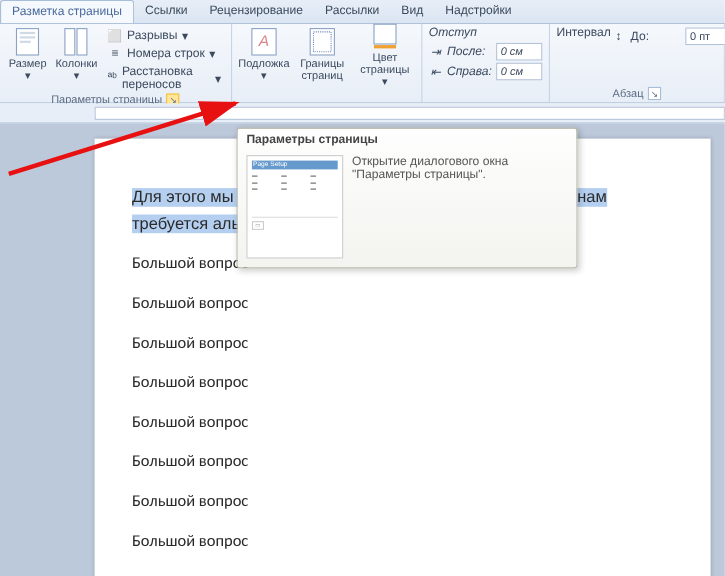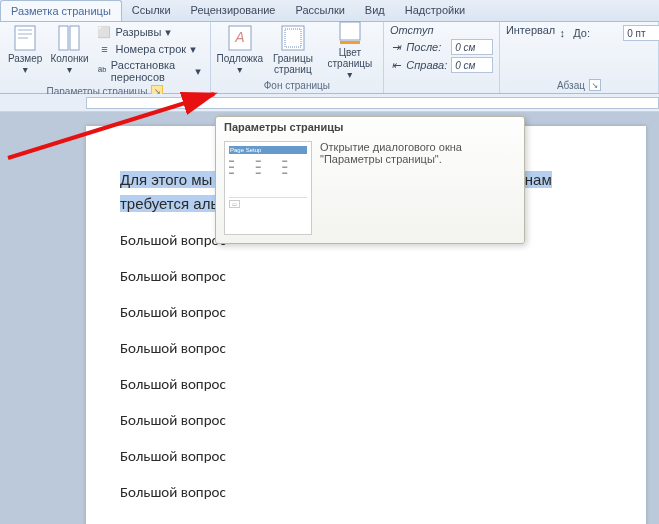--- a/index.html
+++ b/index.html
@@ -125,23 +125,20 @@
       </div>
       <div class="big-btn" style="width:54px">
         <div class="big-icon">
           <svg width="26" height="24">
               <rect x="3" y="1" width="20" height="18" fill="#fff" stroke="#8aa2c4"></rect>
               <rect x="3" y="20" width="20" height="3" fill="#f0a030"></rect>
             </svg>
         </div>
         <div class="big-lbl"><span>Цвет страницы</span> ▾</div>
       </div>
-    </div>
-    <div class="group-title">
-      <span>Фон страницы</span>
     </div>
   </div>
 
   <div class="group" style="min-width:116px">
     <div style="display:flex;flex-direction:column;font-style:italic;">
       <div style="font-size:11px;color:#3b4a5e;margin-bottom:2px">Отступ</div>
       <div class="field-row">
         <span class="small-icon">⇥</span>
         <span class="lbl">После:</span>
         <span class="spin">0 см</span>

